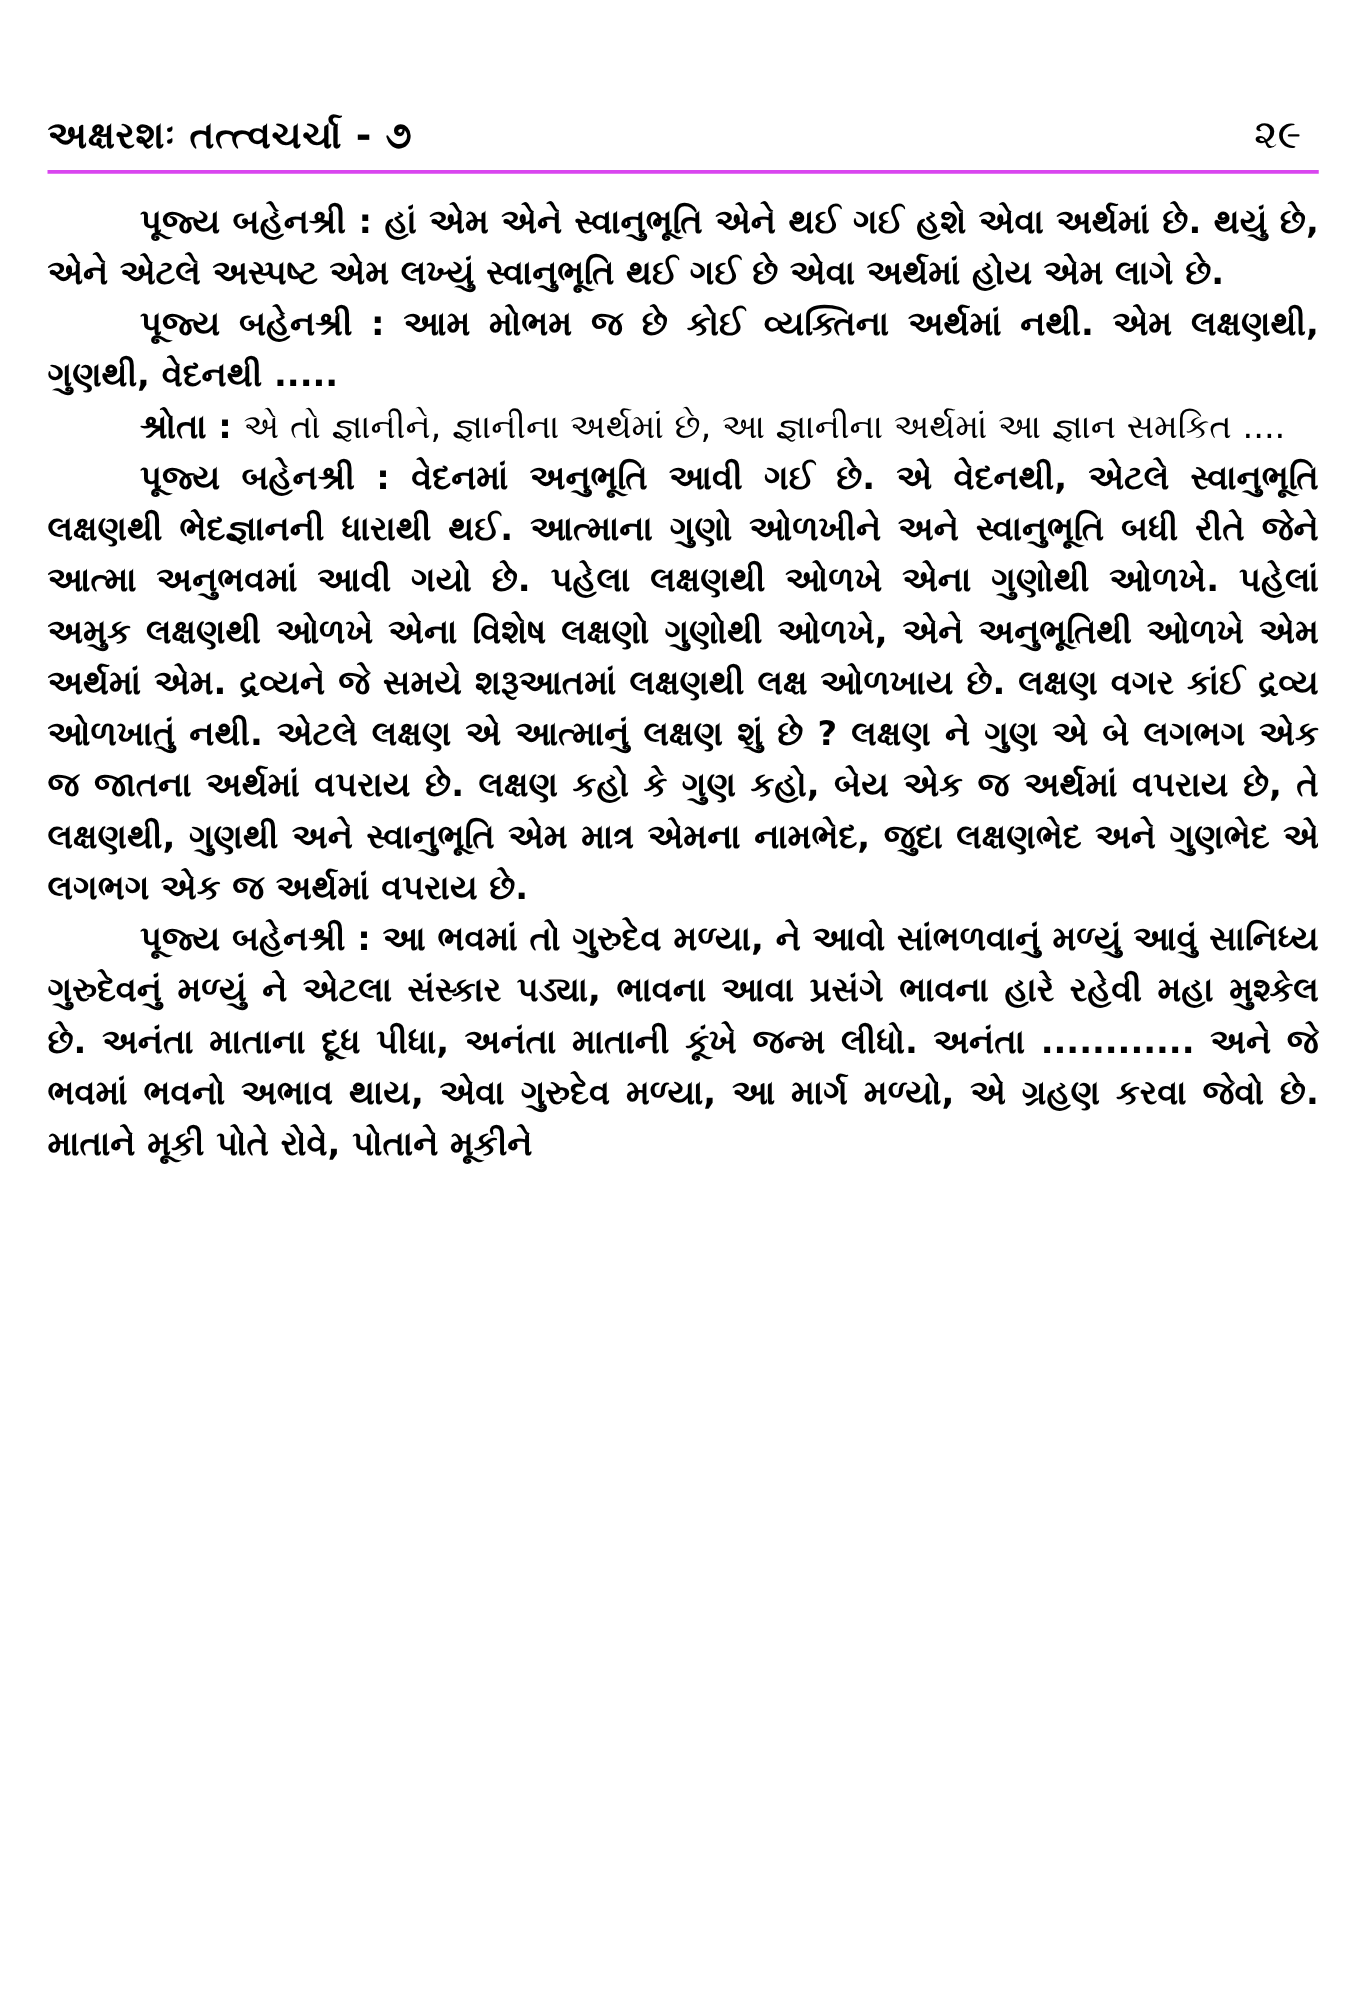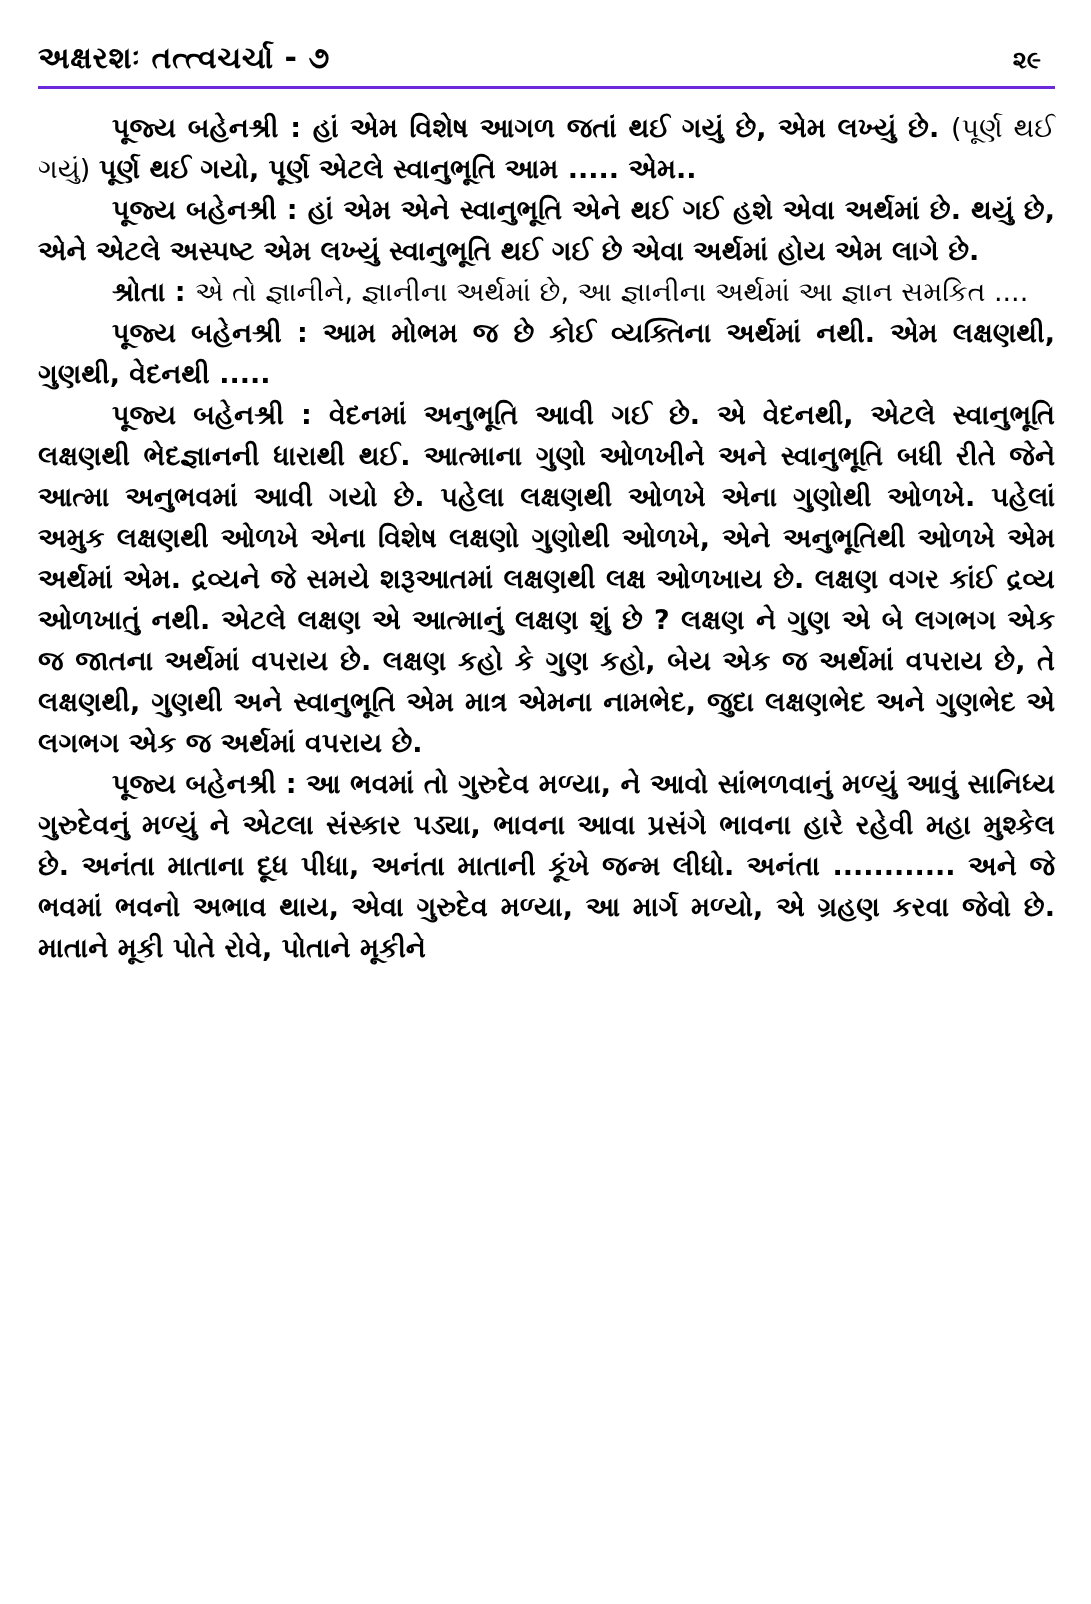--- a/index.html
+++ b/index.html
@@ -14,31 +14,32 @@
   .page {
     width: 1091px;
     height: 1604px;
     background: #ffffff;
     padding: 40px 36px 0 38px;
   }
   .page-header {
     display: flex;
     justify-content: space-between;
     align-items: baseline;
-    border-bottom: 3px solid #6d28d9;
+    border-bottom: 3px solid #d946ef;
     padding-bottom: 10px;
+    margin-top: 48px;
   }
   .header-title {
     font-size: 30px;
     font-weight: bold;
     letter-spacing: 0.5px;
   }
   .header-page-number {
-    font-size: 24px;
-    font-weight: bold;
+    font-size: 32px;
+    font-weight: normal;
     padding-right: 14px;
   }
   .page-body {
     margin-top: 18px;
   }
   .para {
     font-size: 27px;
     line-height: 41px;
     text-align: justify;
     text-indent: 74px;
@@ -50,20 +51,19 @@
 </head>
 <body>
 
 <div class="page">
   <header class="page-header">
     <span class="header-title">અક્ષરશઃ તત્ત્વચર્ચા - ૭</span>
     <span class="header-page-number">૨૯</span>
   </header>
 
   <main class="page-body" id="content">
-      <p class="para"><span class="b">પૂજ્ય બહેનશ્રી : હાં એમ વિશેષ આગળ જતાં થઈ ગયું છે, એમ લખ્યું છે. </span><span class="r">(પૂર્ણ થઈ ગયું) </span><span class="b">પૂર્ણ થઈ ગયો, પૂર્ણ એટલે સ્વાનુભૂતિ આમ ..... એમ..</span></p>
       <p class="para"><span class="b">પૂજ્ય બહેનશ્રી : હાં એમ એને સ્વાનુભૂતિ એને થઈ ગઈ હશે એવા અર્થમાં છે. થયું છે, એને એટલે અસ્પષ્ટ એમ લખ્યું સ્વાનુભૂતિ થઈ ગઈ છે એવા અર્થમાં હોય એમ લાગે છે.</span></p>
+      <p class="para"><span class="b">પૂજ્ય બહેનશ્રી : આમ મોભમ જ છે કોઈ વ્યક્તિના અર્થમાં નથી. એમ લક્ષણથી, ગુણથી, વેદનથી .....</span></p>
       <p class="para"><span class="b">શ્રોતા : </span><span class="r">એ તો જ્ઞાનીને, જ્ઞાનીના અર્થમાં છે, આ જ્ઞાનીના અર્થમાં આ જ્ઞાન સમકિત ....</span></p>
-      <p class="para"><span class="b">પૂજ્ય બહેનશ્રી : આમ મોભમ જ છે કોઈ વ્યક્તિના અર્થમાં નથી. એમ લક્ષણથી, ગુણથી, વેદનથી .....</span></p>
       <p class="para"><span class="b">પૂજ્ય બહેનશ્રી : વેદનમાં અનુભૂતિ આવી ગઈ છે. એ વેદનથી, એટલે સ્વાનુભૂતિ લક્ષણથી ભેદજ્ઞાનની ધારાથી થઈ. આત્માના ગુણો ઓળખીને અને સ્વાનુભૂતિ બધી રીતે જેને આત્મા અનુભવમાં આવી ગયો છે. પહેલા લક્ષણથી ઓળખે એના ગુણોથી ઓળખે. પહેલાં અમુક લક્ષણથી ઓળખે એના વિશેષ લક્ષણો ગુણોથી ઓળખે, એને અનુભૂતિથી ઓળખે એમ અર્થમાં એમ. દ્રવ્યને જે સમયે શરૂઆતમાં લક્ષણથી લક્ષ ઓળખાય છે. લક્ષણ વગર કાંઈ દ્રવ્ય ઓળખાતું નથી. એટલે લક્ષણ એ આત્માનું લક્ષણ શું છે ? લક્ષણ ને ગુણ એ બે લગભગ એક જ જાતના અર્થમાં વપરાય છે. લક્ષણ કહો કે ગુણ કહો, બેય એક જ અર્થમાં વપરાય છે, તે લક્ષણથી, ગુણથી અને સ્વાનુભૂતિ એમ માત્ર એમના નામભેદ, જુદા લક્ષણભેદ અને ગુણભેદ એ લગભગ એક જ અર્થમાં વપરાય છે.</span></p>
       <p class="para"><span class="b">પૂજ્ય બહેનશ્રી : આ ભવમાં તો ગુરુદેવ મળ્યા, ને આવો સાંભળવાનું મળ્યું આવું સાનિધ્ય ગુરુદેવનું મળ્યું ને એટલા સંસ્કાર પડ્યા, ભાવના આવા પ્રસંગે ભાવના હારે રહેવી મહા મુશ્કેલ છે. અનંતા માતાના દૂધ પીધા, અનંતા માતાની કૂંખે જન્મ લીધો. અનંતા ............ અને જે ભવમાં ભવનો અભાવ થાય, એવા ગુરુદેવ મળ્યા, આ માર્ગ મળ્યો, એ ગ્રહણ કરવા જેવો છે. માતાને મૂકી પોતે રોવે, પોતાને મૂકીને</span></p>
     </main>
 </div>
 
 </body></html>

